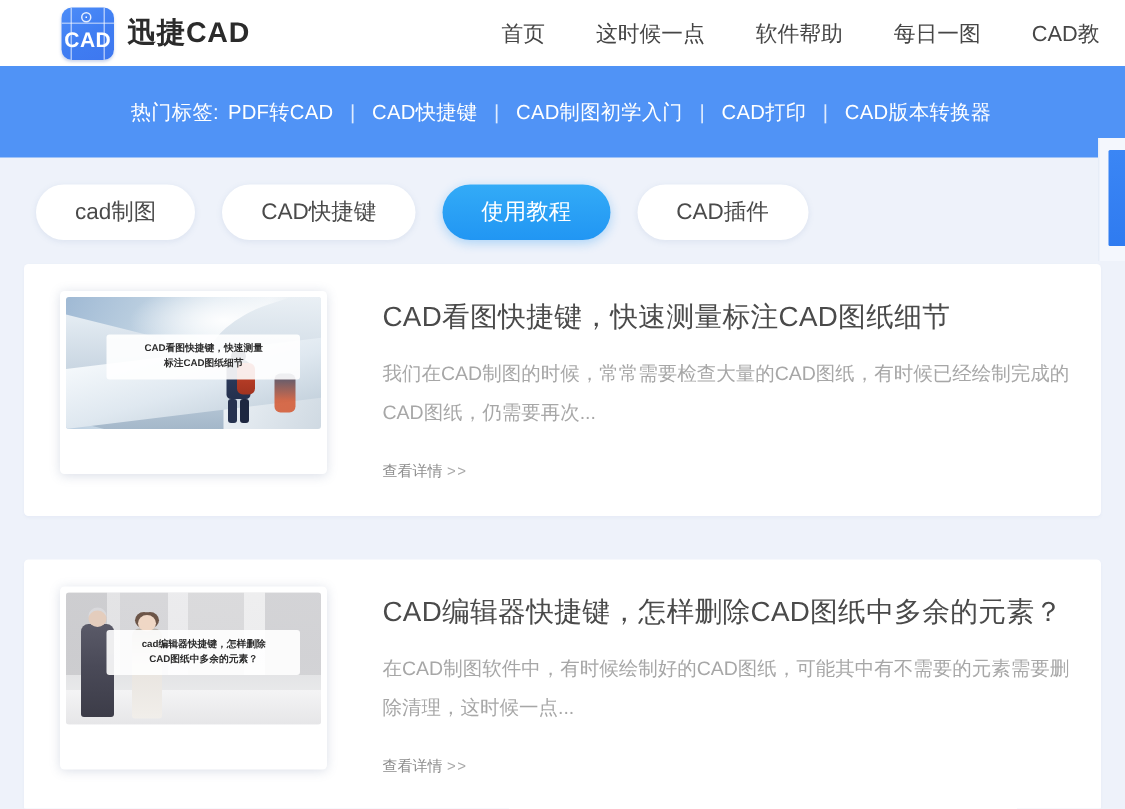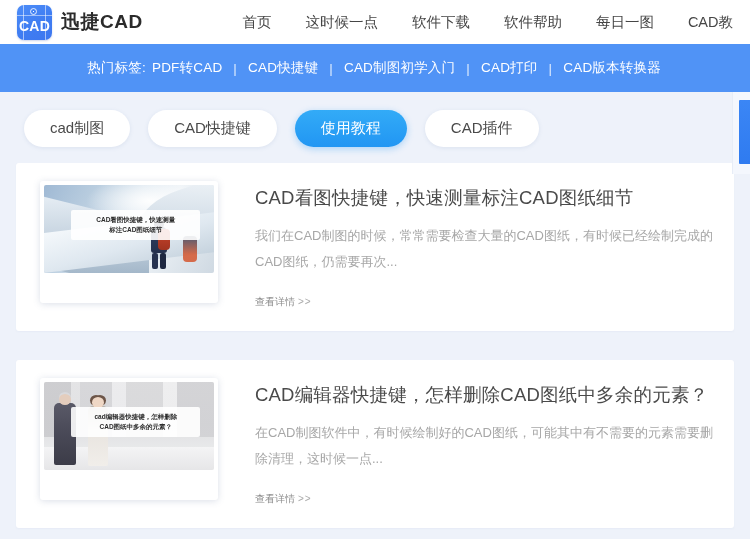--- a/index.html
+++ b/index.html
@@ -15,20 +15,21 @@
   .page { position: relative; width: 750px; height: 539px; overflow: hidden; }
 
   
   .header {
     position: relative;
     height: 44px;
     background: #ffffff;
     display: flex;
     align-items: center;
     box-sizing: border-box;
+    padding-left: 24px;
   }
   .brand {
     display: flex; align-items: center;
     margin-left: 17px;
     gap: 9px;
   }
   .logo-mark {
     position: relative;
     width: 35px; height: 35px;
     border-radius: 7px;
@@ -85,21 +86,21 @@
   .nav-item {
     font-size: 14.5px;
     color: #464646;
     padding: 0 17px;
     cursor: pointer;
     white-space: nowrap;
   }
 
   
   .tagbar {
-    height: 48px;
+    height: 61px;
     background: #5093f6;
     display: flex;
     align-items: center;
     justify-content: center;
     color: #ffffff;
     font-size: 13.5px;
     letter-spacing: .2px;
   }
   .tagbar .label { margin-right: 4px; }
   .tagbar .tag { padding: 0 2px; cursor: pointer; white-space: nowrap; }
@@ -346,21 +347,20 @@
         <div class="h1"></div>
         <div class="node"></div>
         <div class="logo-cad">CAD</div>
       </div>
       <div class="brand-name">迅捷CAD</div>
     </div>
 
     <div class="nav">
       <div class="nav-item">首页</div>
       <div class="nav-item">这时候一点</div>
-      <div class="nav-item">软件下载</div>
       <div class="nav-item">软件帮助</div>
       <div class="nav-item">每日一图</div>
       <div class="nav-item">CAD教</div>
     </div>
   </div>
 
   <div class="tagbar">
     <span class="label">热门标签:</span>
     <span class="tag">PDF转CAD</span>
     <span class="sep">|</span>

